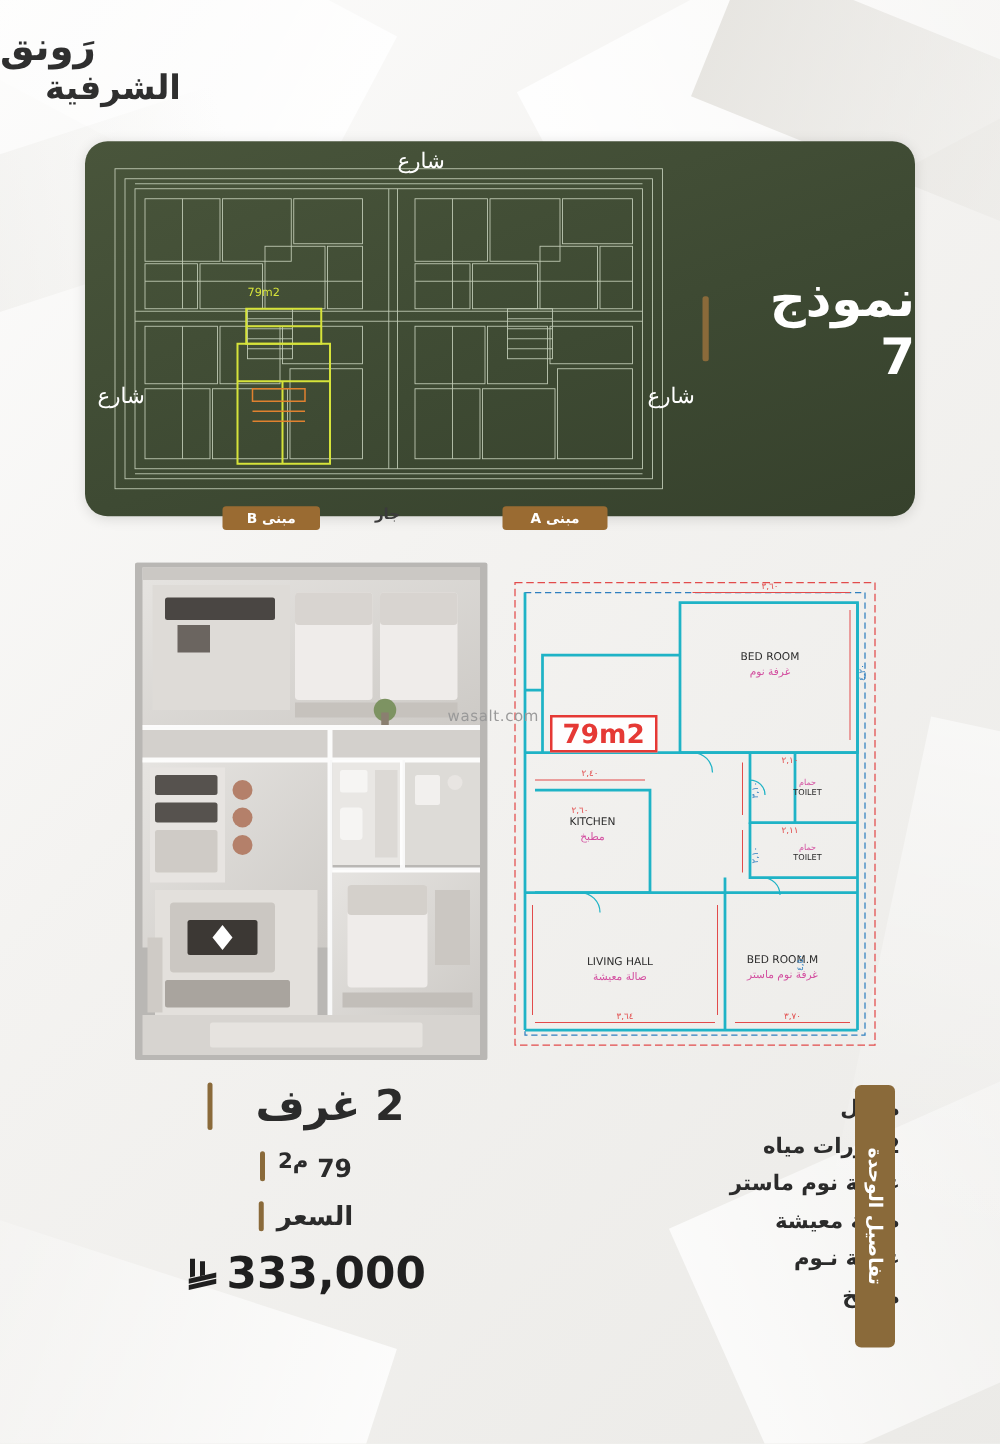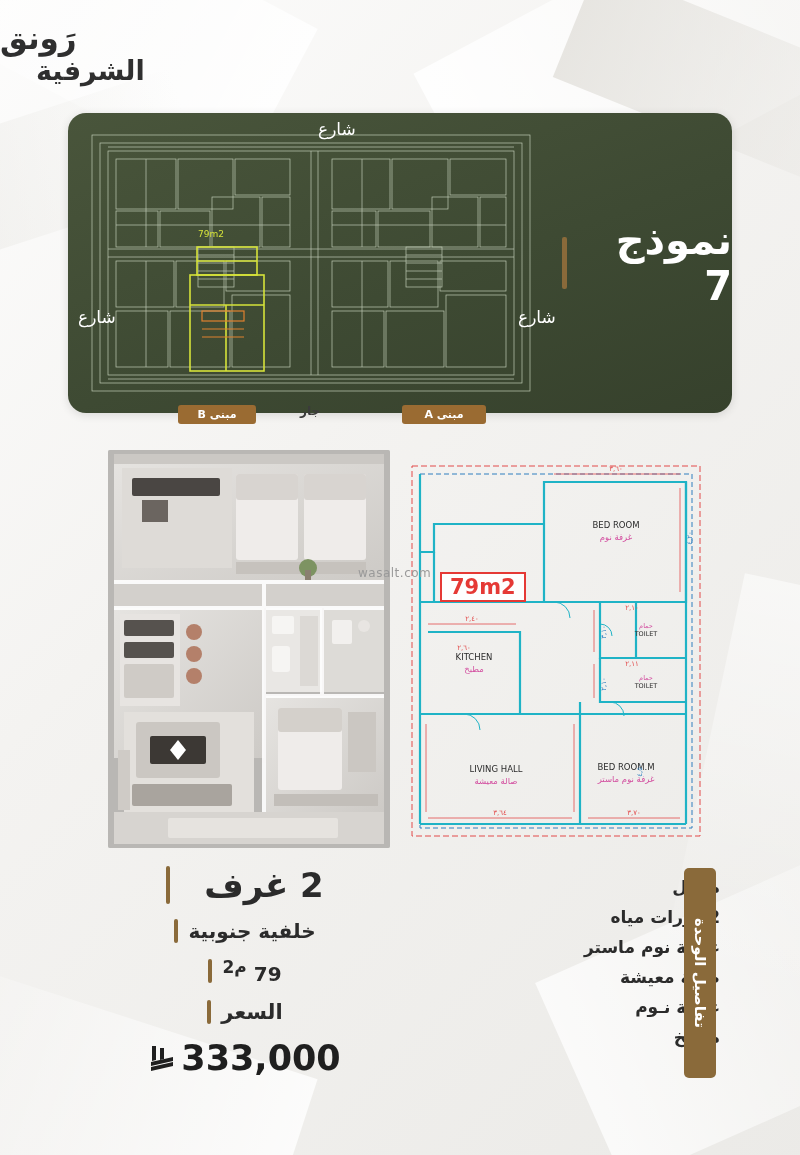--- a/index.html
+++ b/index.html
@@ -456,24 +456,20 @@
       </g>
     </svg>
   </div>
 
   <div id="watermark">wasalt.com</div>
   <div id="area-badge">79m2</div>
 
   <div id="specs">
     <div class="spec-row spec-rooms">
       <span class="spec-text">2 غرف</span>
-      <span class="spec-bar"></span>
-    </div>
-    <div class="spec-row spec-dir">
-      <span class="spec-text">خلفية جنوبية</span>
       <span class="spec-bar"></span>
     </div>
     <div class="spec-row spec-area">
       <span class="spec-text">
         <span>79</span>
         <sup>م2</sup>
       </span>
       <span class="spec-bar"></span>
     </div>
     <div class="spec-row spec-price-label">

